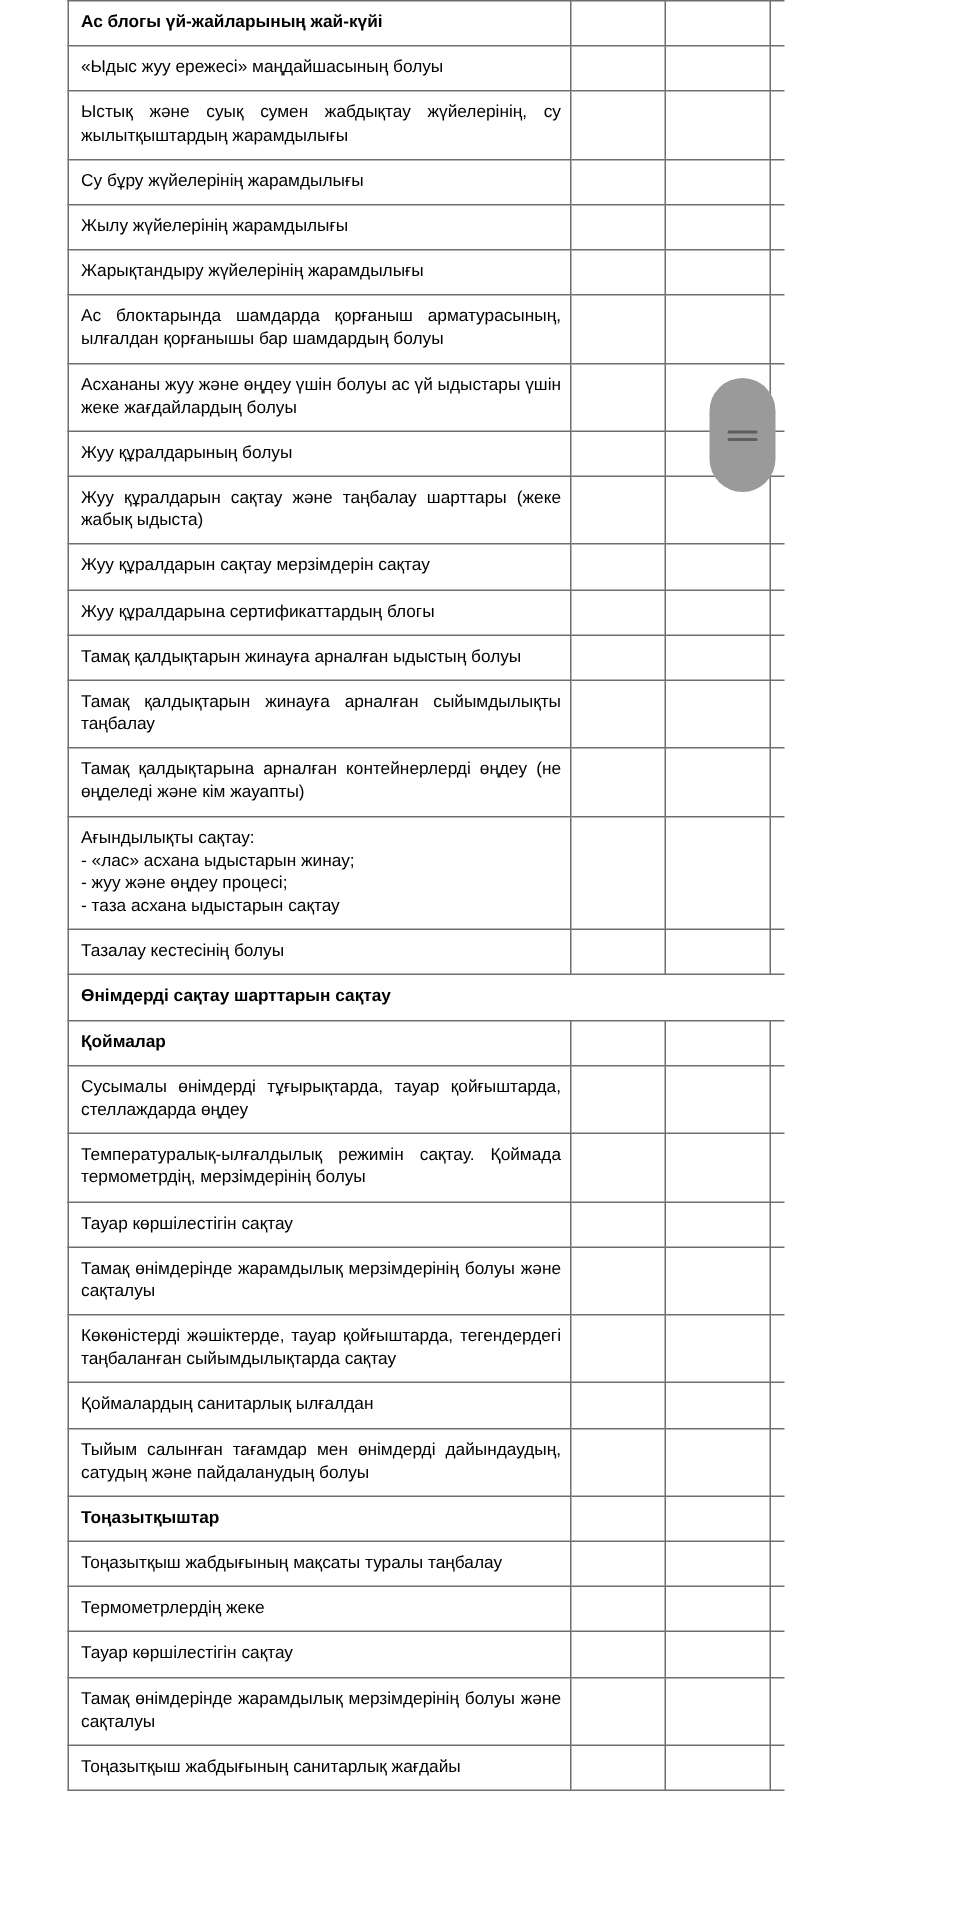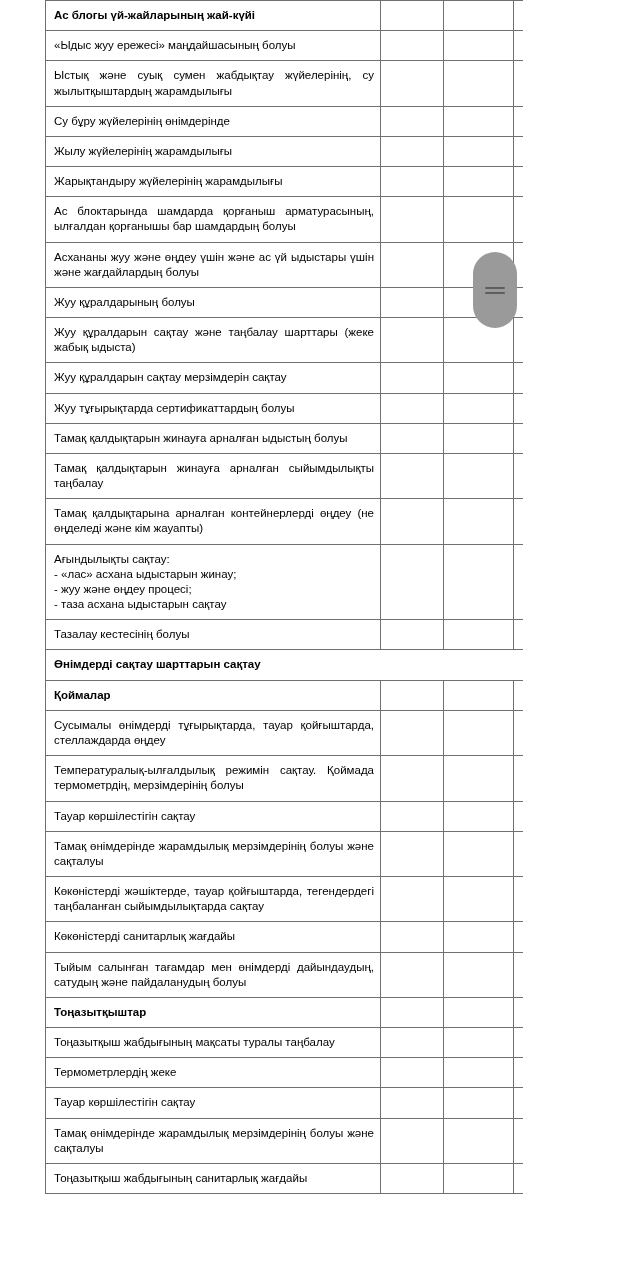--- a/index.html
+++ b/index.html
@@ -105,21 +105,21 @@
 
       <tr>
         <td class="c1">Ыстық және суық сумен жабдықтау жүйелерінің, су жылытқыштардың жарамдылығы</td>
         <td class="c2"></td>
         <td class="c3"></td>
         <td class="c4"></td>
         <td class="c5"></td>
       </tr>
 
       <tr>
-        <td class="c1">Су бұру жүйелерінің өнімдерінде</td>
+        <td class="c1">Су бұру жүйелерінің жарамдылығы</td>
         <td class="c2"></td>
         <td class="c3"></td>
         <td class="c4"></td>
         <td class="c5"></td>
       </tr>
 
       <tr>
         <td class="c1">Жылу жүйелерінің жарамдылығы</td>
         <td class="c2"></td>
         <td class="c3"></td>
@@ -137,21 +137,21 @@
 
       <tr>
         <td class="c1">Ас блоктарында шамдарда қорғаныш арматурасының, ылғалдан қорғанышы бар шамдардың болуы</td>
         <td class="c2"></td>
         <td class="c3"></td>
         <td class="c4"></td>
         <td class="c5"></td>
       </tr>
 
       <tr>
-        <td class="c1">Асхананы жуу және өңдеу үшін және ас үй ыдыстары үшін және жағдайлардың болуы</td>
+        <td class="c1">Асхананы жуу және өңдеу үшін болуы ас үй ыдыстары үшін жеке жағдайлардың болуы</td>
         <td class="c2"></td>
         <td class="c3"></td>
         <td class="c4"></td>
         <td class="c5"></td>
       </tr>
 
       <tr>
         <td class="c1">Жуу құралдарының болуы</td>
         <td class="c2"></td>
         <td class="c3"></td>
@@ -169,21 +169,21 @@
 
       <tr>
         <td class="c1">Жуу құралдарын сақтау мерзімдерін сақтау</td>
         <td class="c2"></td>
         <td class="c3"></td>
         <td class="c4"></td>
         <td class="c5"></td>
       </tr>
 
       <tr>
-        <td class="c1">Жуу тұғырықтарда сертификаттардың болуы</td>
+        <td class="c1">Жуу құралдарына сертификаттардың блогы</td>
         <td class="c2"></td>
         <td class="c3"></td>
         <td class="c4"></td>
         <td class="c5"></td>
       </tr>
 
       <tr>
         <td class="c1">Тамақ қалдықтарын жинауға арналған ыдыстың болуы</td>
         <td class="c2"></td>
         <td class="c3"></td>
@@ -272,21 +272,21 @@
 
       <tr>
         <td class="c1">Көкөністерді жәшіктерде, тауар қойғыштарда, тегендердегі таңбаланған сыйымдылықтарда сақтау</td>
         <td class="c2"></td>
         <td class="c3"></td>
         <td class="c4"></td>
         <td class="c5"></td>
       </tr>
 
       <tr>
-        <td class="c1">Көкөністерді санитарлық жағдайы</td>
+        <td class="c1">Қоймалардың санитарлық ылғалдан</td>
         <td class="c2"></td>
         <td class="c3"></td>
         <td class="c4"></td>
         <td class="c5"></td>
       </tr>
 
       <tr>
         <td class="c1">Тыйым салынған тағамдар мен өнімдерді дайындаудың, сатудың және пайдаланудың болуы</td>
         <td class="c2"></td>
         <td class="c3"></td>

